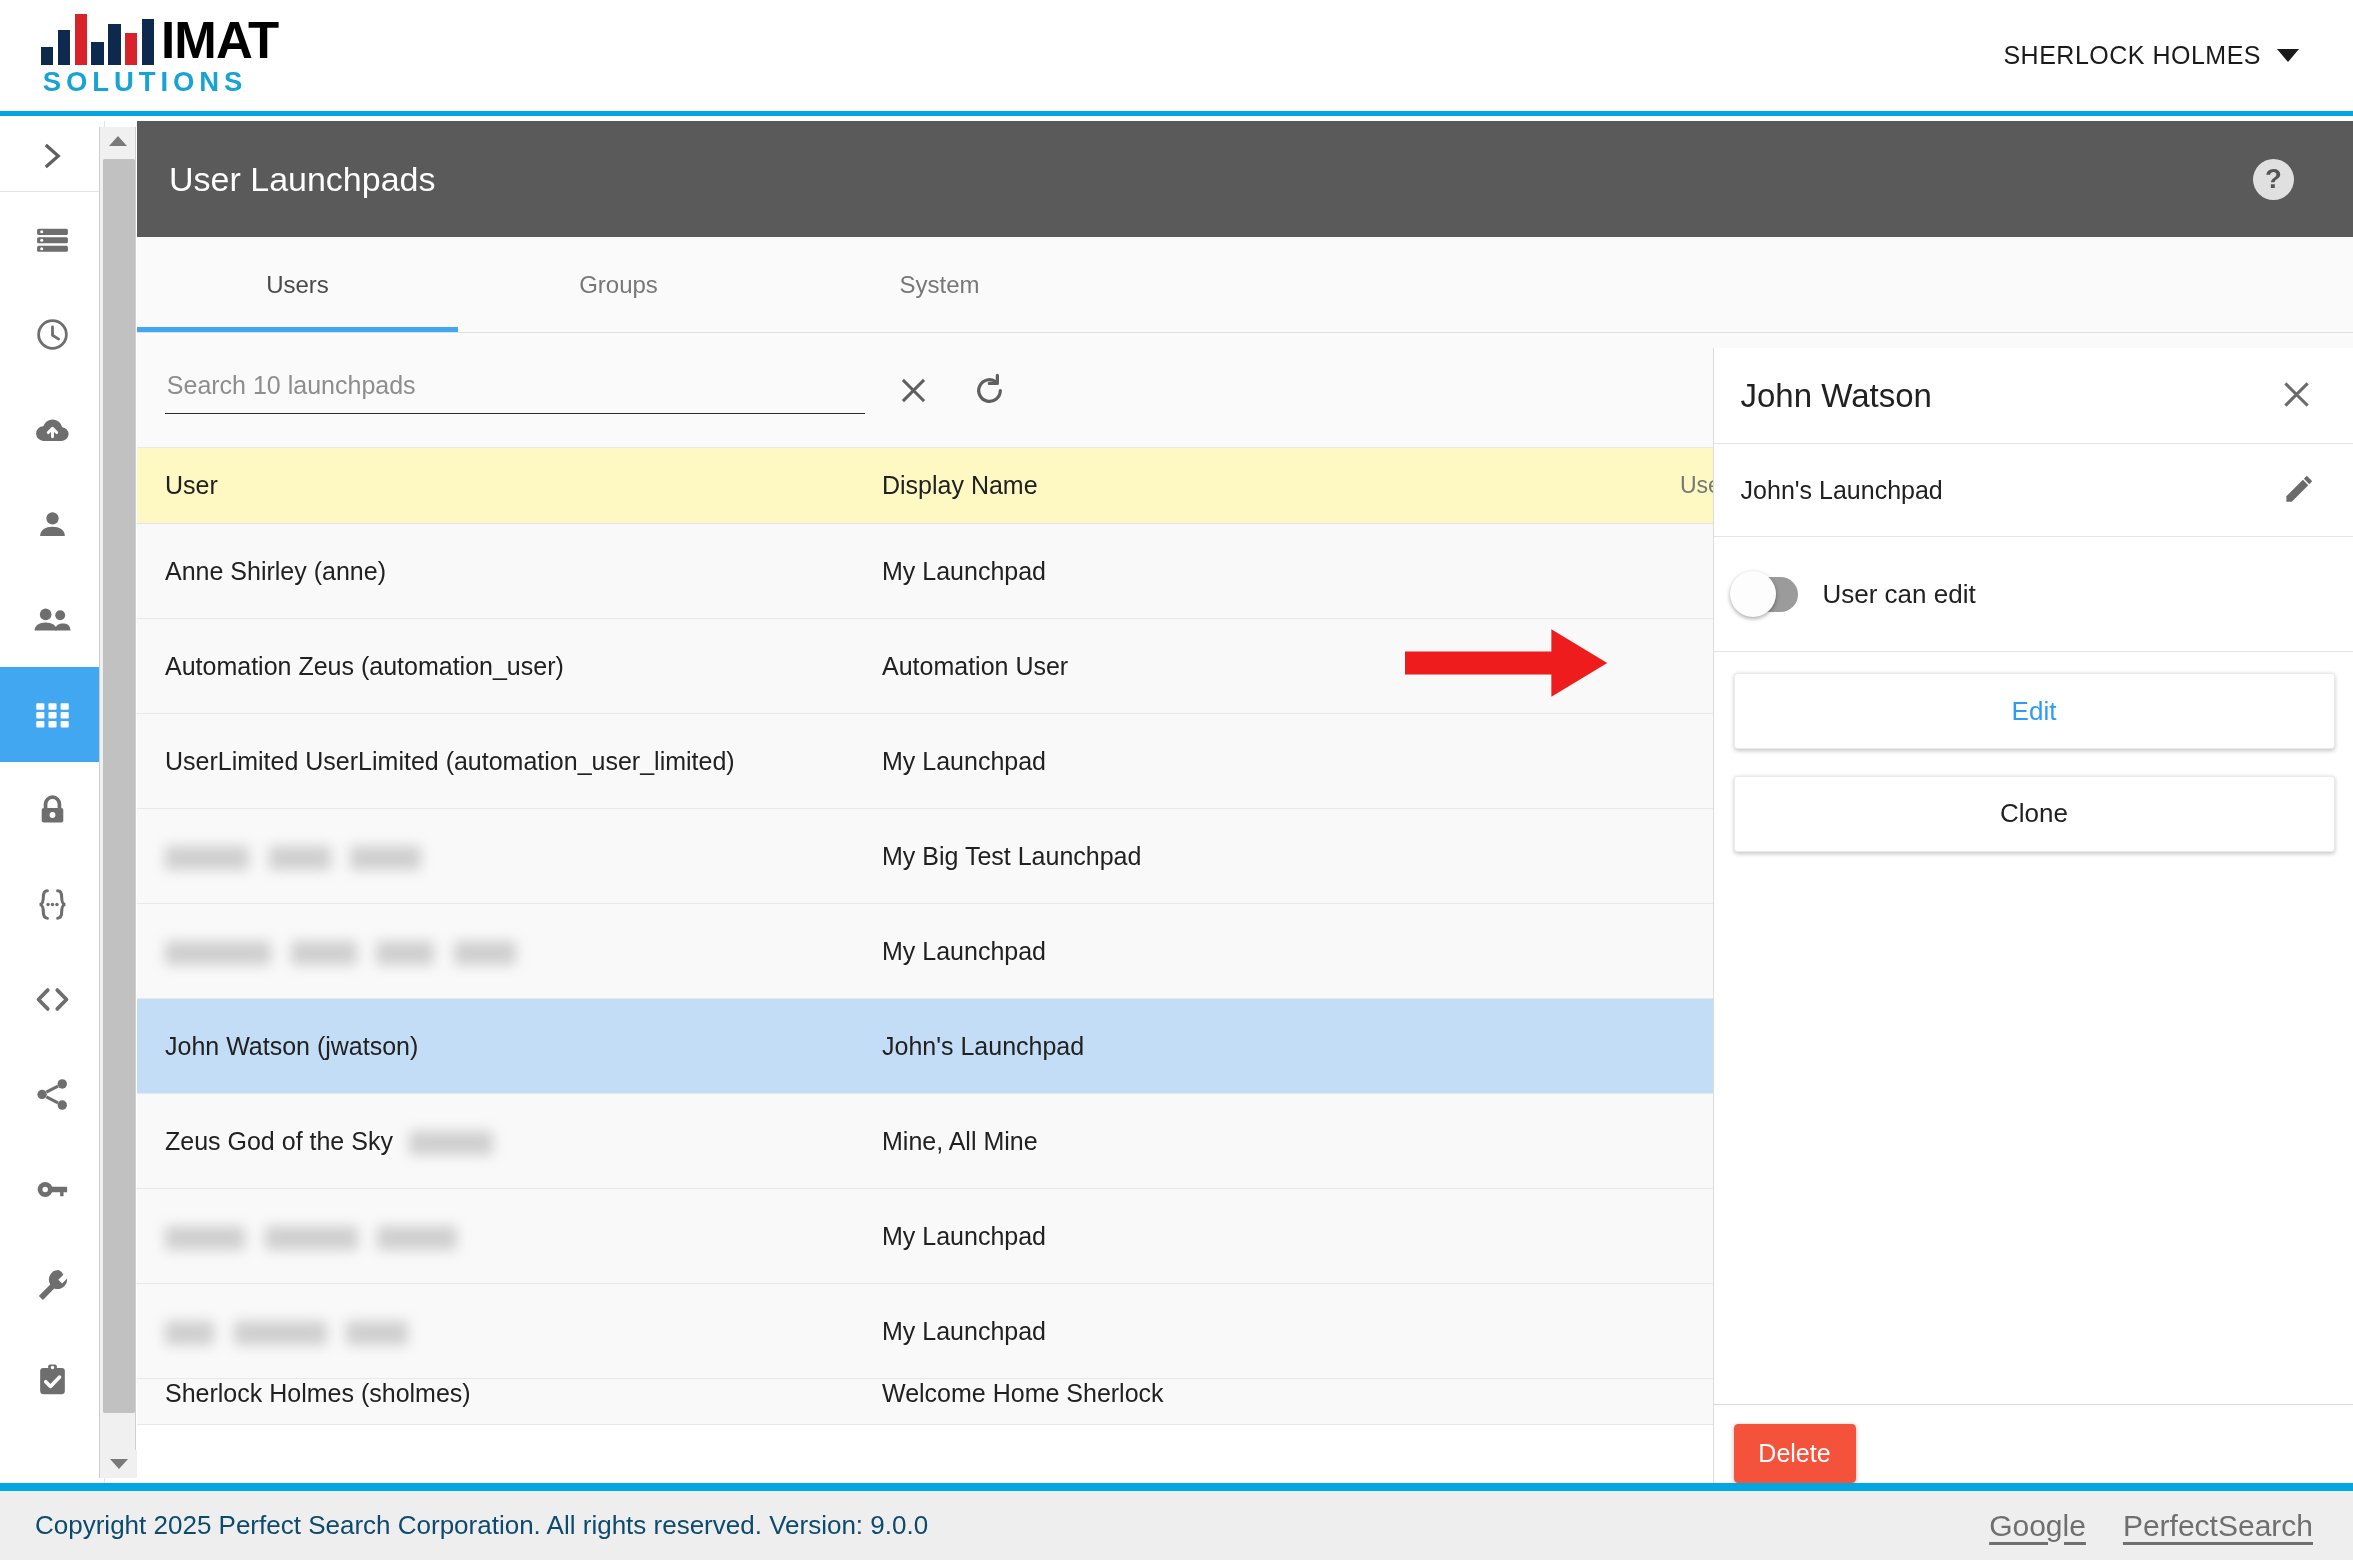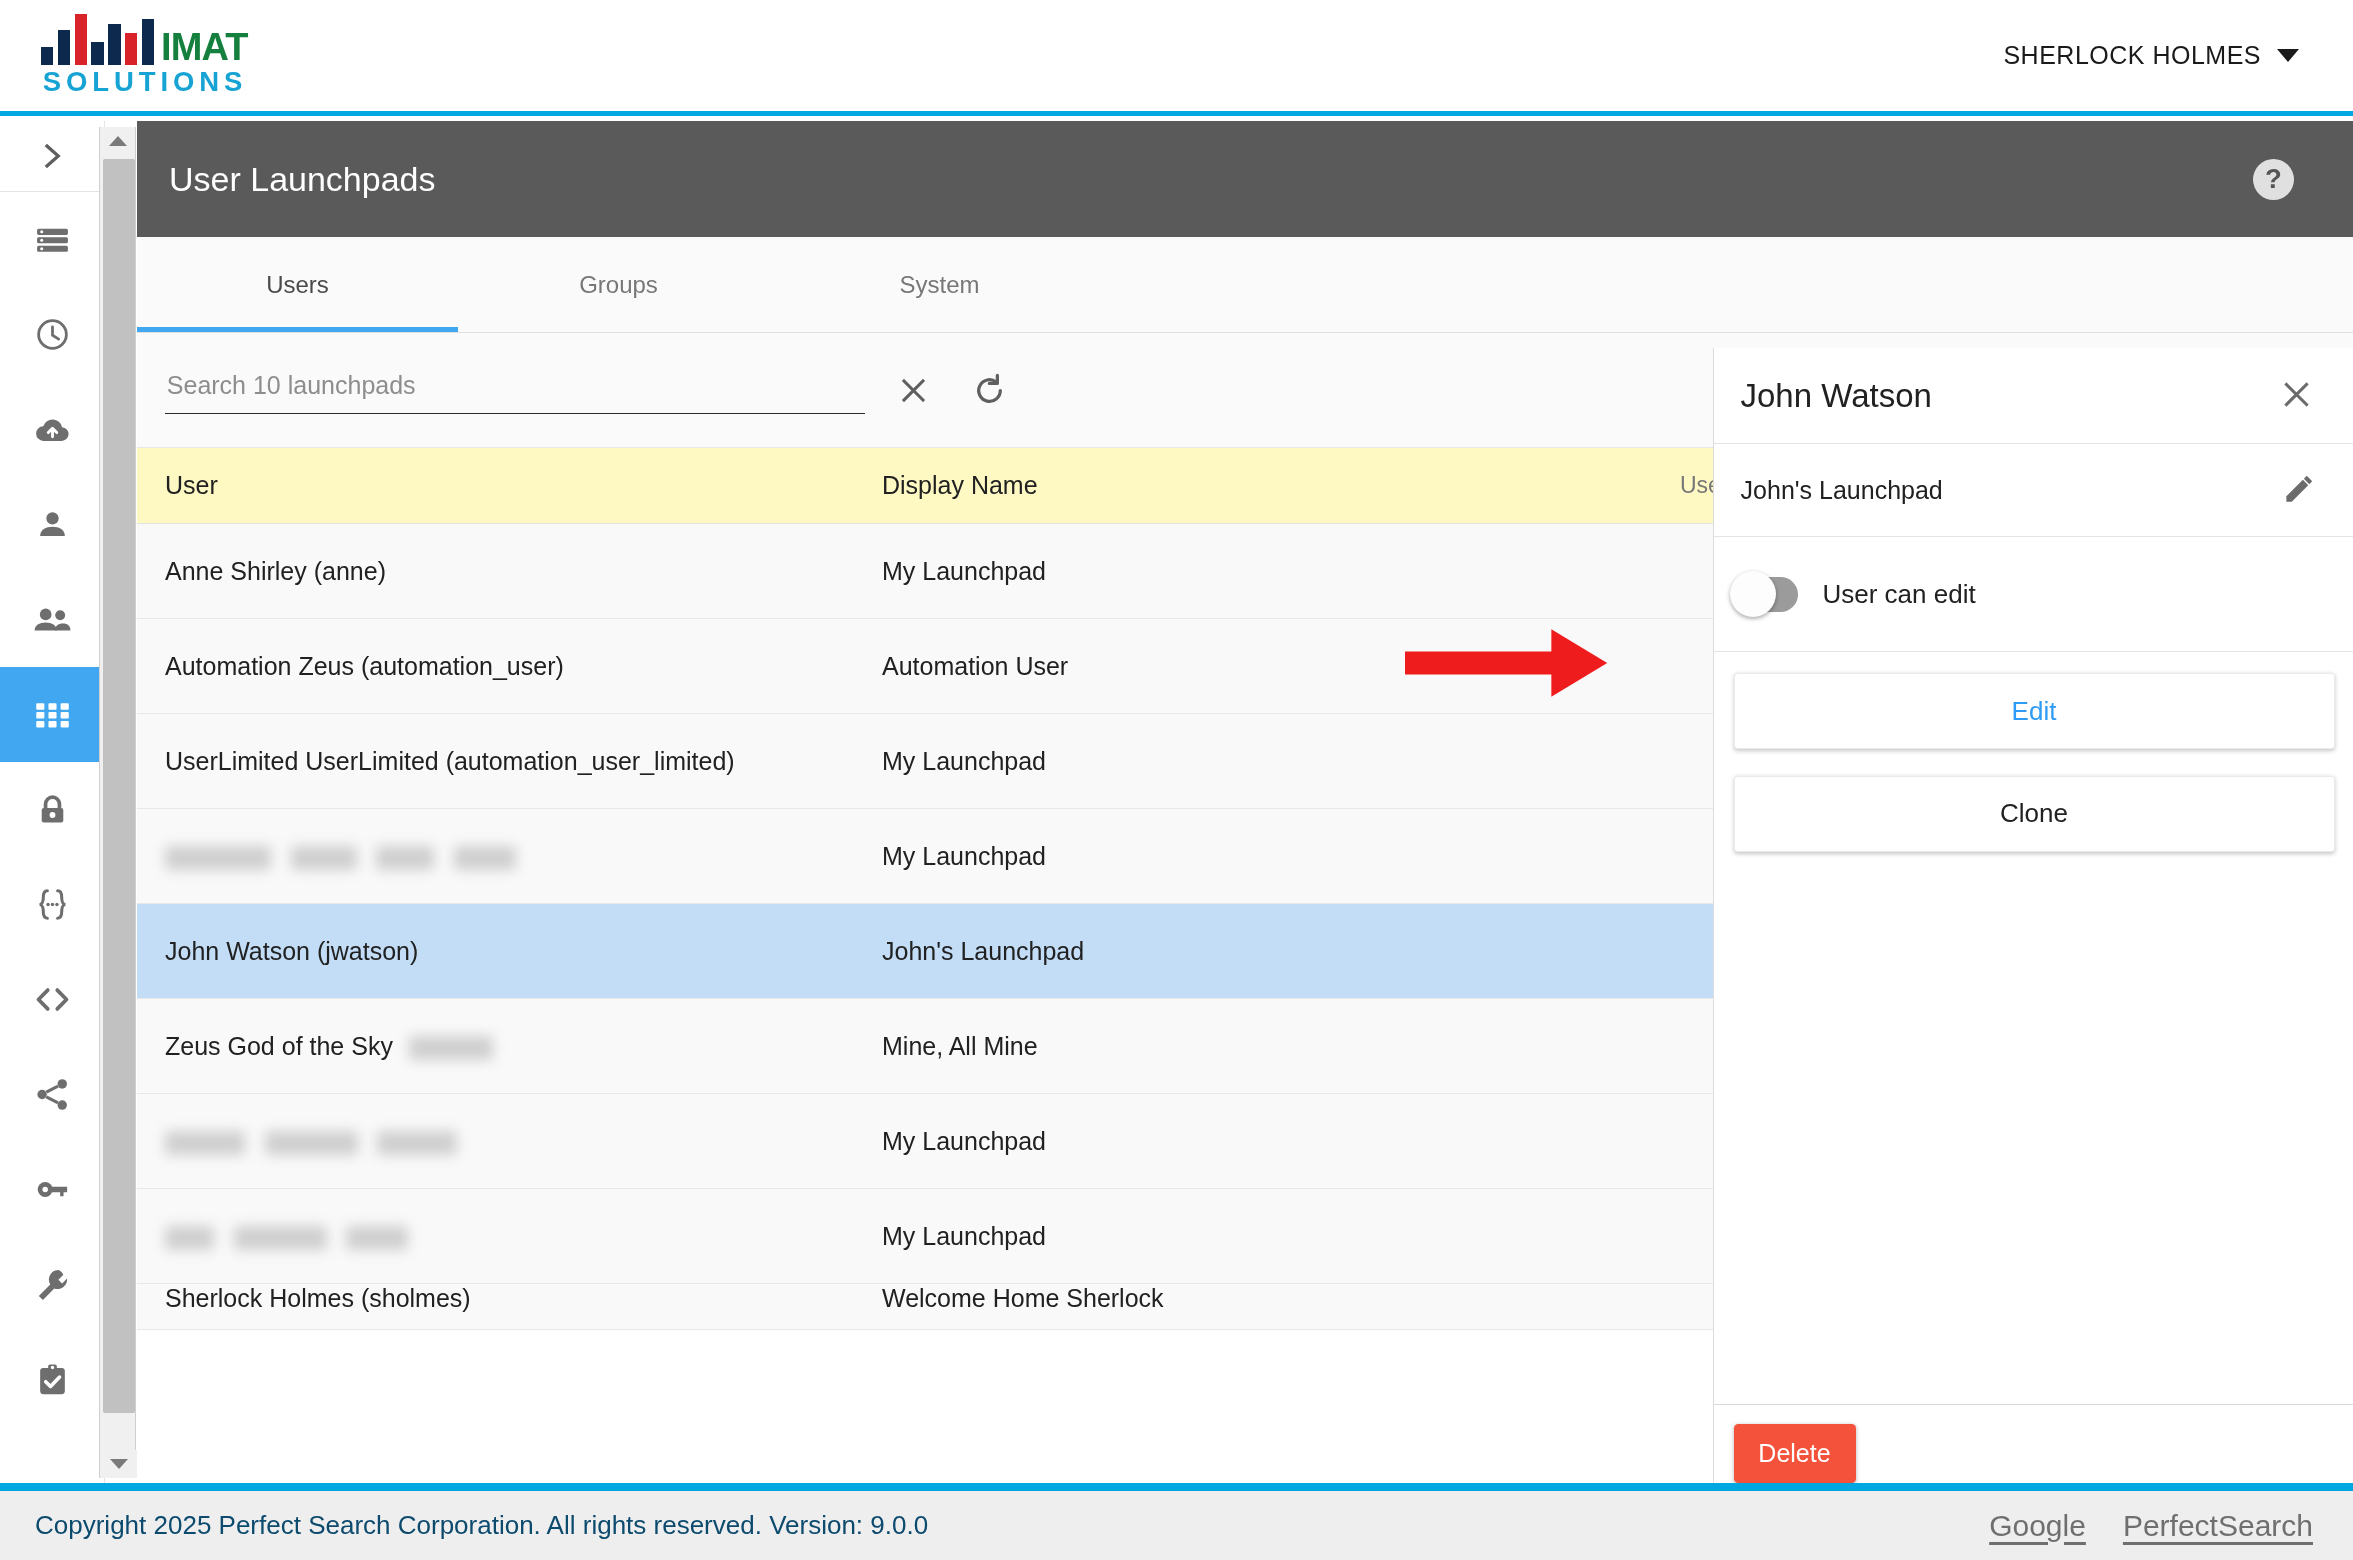--- a/index.html
+++ b/index.html
@@ -17,22 +17,22 @@
     background: #ffffff;
     border-bottom: 5.3px solid #00a7e1;
     display: flex; align-items: center; justify-content: space-between;
   }
   .logo-wrap { display: flex; align-items: flex-start; padding-left: 41px; }
   .logo-block { display: flex; flex-direction: column; }
   .logo-row1 { display: flex; align-items: flex-end; }
   .logo-bars { display: flex; align-items: flex-end; height: 51px; gap: 4.4px; margin-right: 7px; }
   .logo-bars i { display: block; width: 12.4px; background: #0d2a4e; }
   .logo-imat {
-    font-size: 38px; font-weight: bold; letter-spacing: -0.9px;
-    color: #15803d; line-height: 0.92; font-family: "Liberation Sans", sans-serif;
+    font-size: 51px; font-weight: bold; letter-spacing: -0.9px;
+    color: #000000; line-height: 0.92; font-family: "Liberation Sans", sans-serif;
   }
   .logo-solutions {
     font-size: 27.5px; font-weight: bold; letter-spacing: 4.9px;
     color: #17a3d4; line-height: 1.1; margin-top: 1.8px; padding-left: 1.8px;
   }
   .user-menu {
     display: flex; align-items: center; gap: 16px;
     padding-right: 55px; cursor: pointer;
   }
   .user-name { font-size: 25px; color: #1a1a1a; letter-spacing: 0.5px; }
@@ -429,20 +429,29 @@
                 <path d="M4.5 12.6 9.6 17.6 19.6 7.2" fill="none" stroke="#6e6e6e" stroke-width="2.2" stroke-linecap="round" stroke-linejoin="round"></path>
               </svg>
             </div>
           </div>
           <div class="trow">
             <div class="c-user"><span>UserLimited UserLimited (automation_user_limited)</span></div>
             <div class="c-disp">My Launchpad</div>
             <div class="c-chk check"></div>
           </div>
           <div class="trow">
+            <div class="c-user"><span class="redact" style="width: 84px; margin-right: 19.5px;"></span><span class="redact" style="width: 62px; margin-right: 19.5px;"></span><span class="redact" style="width: 71px; margin-right: 19.5px;"></span></div>
+            <div class="c-disp">My Big Test Launchpad</div>
+            <div class="c-chk check">
+              <svg width="35" height="35" viewBox="0 0 24 24">
+                <path d="M4.5 12.6 9.6 17.6 19.6 7.2" fill="none" stroke="#6e6e6e" stroke-width="2.2" stroke-linecap="round" stroke-linejoin="round"></path>
+              </svg>
+            </div>
+          </div>
+          <div class="trow">
             <div class="c-user"><span class="redact" style="width: 106px; margin-right: 19.5px;"></span><span class="redact" style="width: 66px; margin-right: 19.5px;"></span><span class="redact" style="width: 58px; margin-right: 19.5px;"></span><span class="redact" style="width: 62px; margin-right: 19.5px;"></span></div>
             <div class="c-disp">My Launchpad</div>
             <div class="c-chk check">
               <svg width="35" height="35" viewBox="0 0 24 24">
                 <path d="M4.5 12.6 9.6 17.6 19.6 7.2" fill="none" stroke="#6e6e6e" stroke-width="2.2" stroke-linecap="round" stroke-linejoin="round"></path>
               </svg>
             </div>
           </div>
           <div class="trow selected">
             <div class="c-user"><span>John Watson (jwatson)</span></div>

